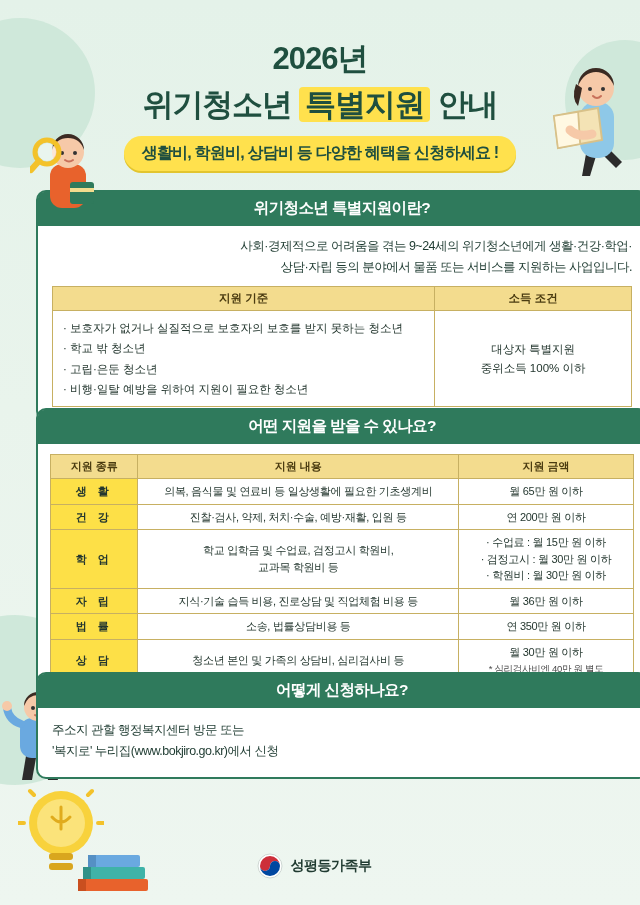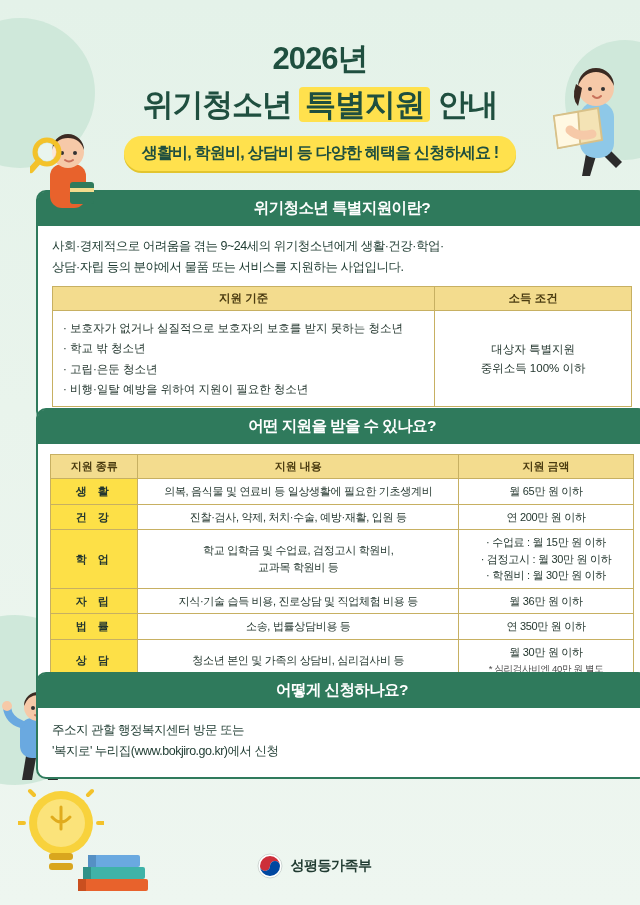--- a/index.html
+++ b/index.html
@@ -51,21 +51,21 @@
     z-index:4;
   }
   .card-head {
     background:#2f7a5c; color:#fff;
     font-size:15.5px; font-weight:bold; text-align:center;
     padding:6px 0 7px; letter-spacing:-0.6px;
     border-radius:6px 6px 0 0;
   }
   .card-body { padding:10px 14px 12px; }
   .lead {
-    text-align:left; color:#1d3a30; font-size:12.5px; line-height:1.65;
+    text-align:right; color:#1d3a30; font-size:12.5px; line-height:1.65;
     letter-spacing:-0.5px;
   }
 
   
   table { border-collapse:collapse; width:100%; }
   .t1 { margin-top:9px; font-size:11.5px; }
   .t1 th {
     background:#f3dc8e; color:#4a3b10; font-weight:bold;
     border:1px solid #c7b062; padding:4px 0; font-size:11.5px;
   }

